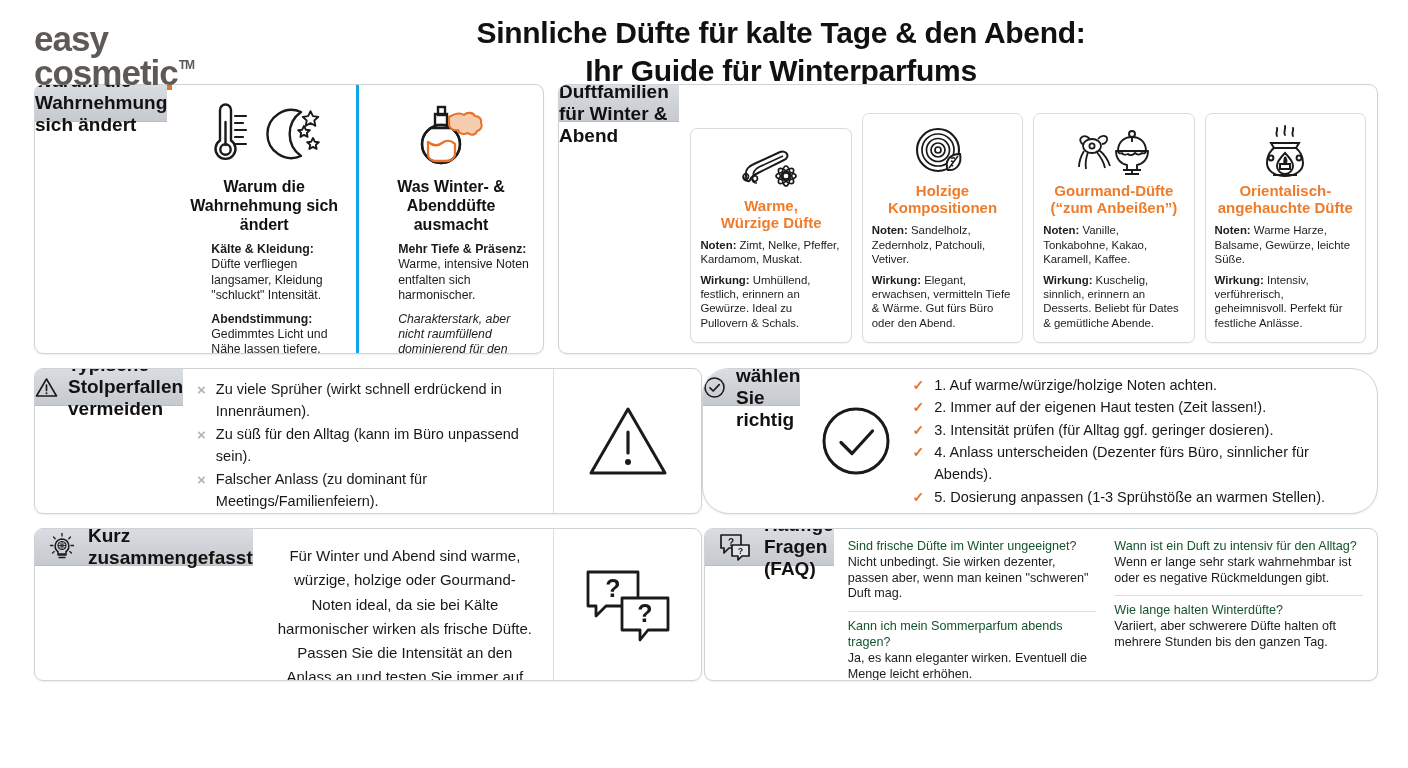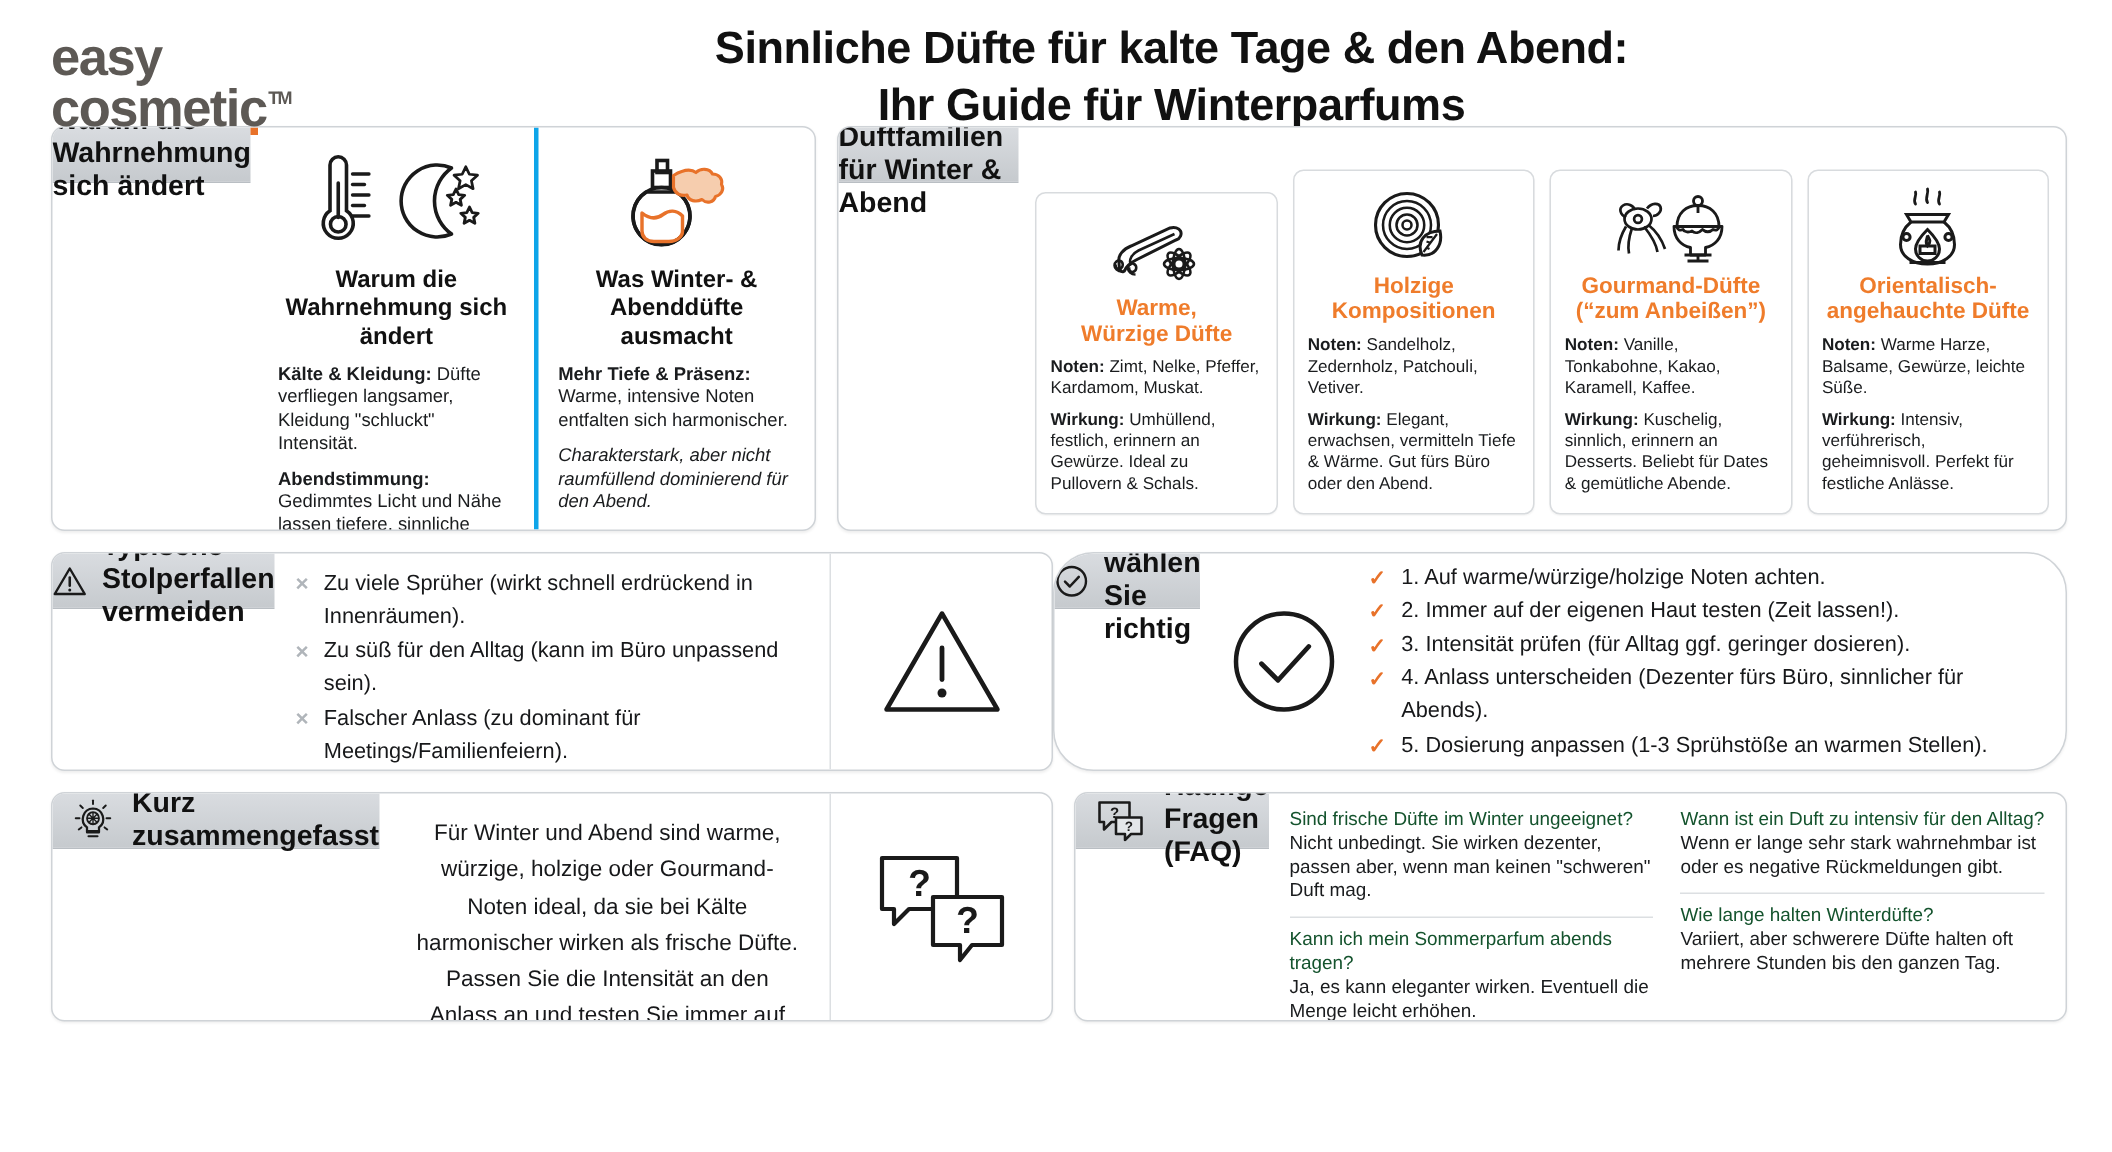--- a/index.html
+++ b/index.html
@@ -46,21 +46,21 @@
   
   .row1 { display: flex; gap: 14px; padding: 0 30px 0 34px; height: 270px; }
   .card-why { width: 510px; flex: 0 0 510px; }
   .card-fam { flex: 1; }
 
   .why-cols { display: flex; height: 100%; }
   .why-col { flex: 1; padding: 8px 13px 0 13px; }
   .why-col + .why-col { border-left: 3px solid #0ea5e9; }
   .why-icons { display: flex; justify-content: center; align-items: center; gap: 14px; height: 80px; }
   .why-title { text-align: center; font-size: 16px; font-weight: 700; line-height: 1.2; margin: 4px 0 7px; color: #111; }
-  .why-p { font-size: 12.3px; line-height: 1.26; margin-bottom: 8px; color: #1a1c1e; }
+  .why-p { font-size: 12.3px; line-height: 1.26; margin-bottom: 8px; color: #1a1c1e; margin-left: 26px; }
   .why-p b { font-weight: 700; }
   .why-p.ital { font-style: italic; }
 
   
   .fam-grid { display: flex; gap: 10px; padding: 9px 11px 10px; height: 100%; align-items: flex-end; }
   .fam {
     flex: 1; border: 1px solid #d8dbde; border-radius: 7px;
     background: #fff; padding: 8px 9px 6px; display: flex; flex-direction: column;
     box-shadow: 0 1px 1px rgba(0,0,0,.04);
   }
@@ -81,21 +81,21 @@
   .bullets { list-style: none; }
   .bullets li { display: flex; align-items: flex-start; gap: 10px; font-size: 14.5px; line-height: 1.55; color: #17181a; }
   .mark-x { color: #b0b5ba; font-size: 15px; font-weight: 600; line-height: 1.55; }
   .mark-ck { color: #e8722a; font-size: 14px; font-weight: 700; line-height: 1.6; }
 
   .choose-inner { display: flex; height: 100%; align-items: center; }
   .choose-icon { width: 112px; flex: 0 0 112px; display: flex; align-items: center; justify-content: center; }
   .choose-list { flex: 1; padding-right: 10px; }
 
   
-  .row3 { display: flex; gap: 14px; padding: 14px 30px 0 34px; height: 167px; }
+  .row3 { display: flex; gap: 2px; padding: 14px 30px 0 34px; height: 167px; }
   .card-sum { width: 668px; flex: 0 0 668px; }
   .card-faq { flex: 1; }
 
   .sum-text { font-size: 15px; line-height: 1.62; color: #17181a; padding: 6px 6px 0 10px; text-align: center; }
 
   .faq-grid { display: flex; gap: 18px; padding: 9px 14px 6px 14px; height: 100%; }
   .faq-col { flex: 1; display: flex; flex-direction: column; }
   .faq-item { padding: 1px 0 6px; }
   .faq-item + .faq-item { border-top: 1px solid #dcdfe2; padding-top: 7px; margin-top: 3px; }
   .faq-q { font-size: 12.6px; font-weight: 400; line-height: 1.25; color: #14532d; }

